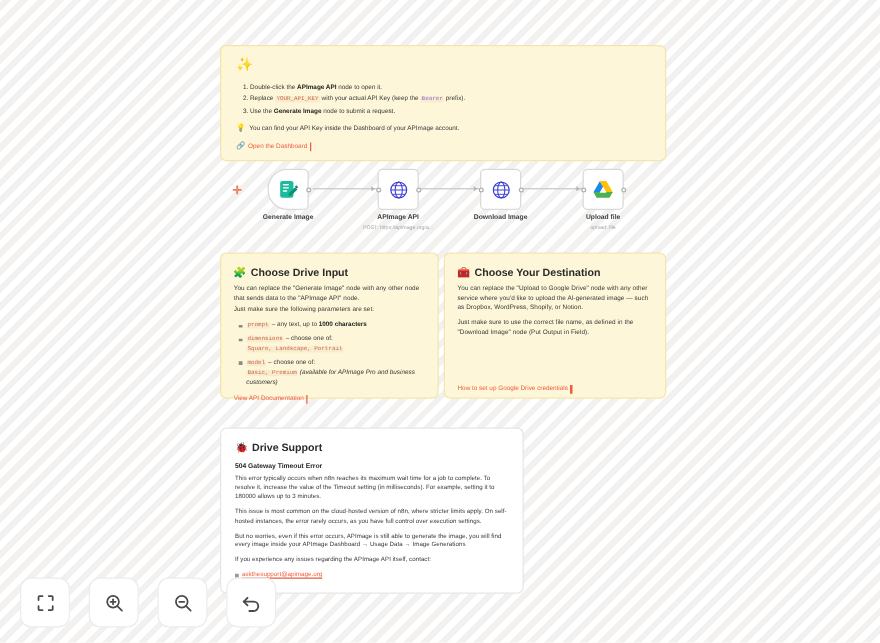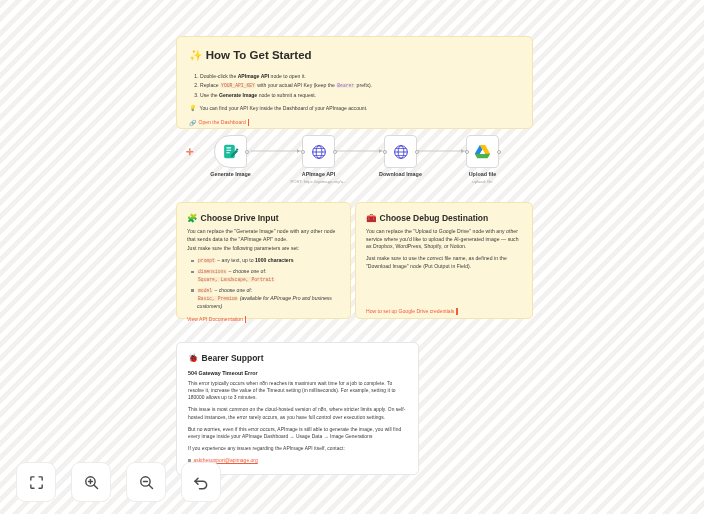--- a/index.html
+++ b/index.html
@@ -174,21 +174,20 @@
     cursor: pointer;
   }
   .tb-btn svg { display: block; }
 </style>
 </head>
 <body>
 
 <div class="sticky" id="note-getstarted">
   <div class="note-title big">
     <span class="emoji big">✨</span>
-    <span>How To Get Started</span>
   </div>
   <ol>
     <li>
       <span>Double-click the </span><b>APImage API</b><span> node to open it.</span>
     </li>
     <li>
       <span>Replace </span><span class="code">YOUR_API_KEY</span><span> with your actual API Key (keep the </span><span class="code blue">Bearer</span><span> prefix).</span>
     </li>
     <li>
       <span>Use the </span><b>Generate Image</b><span> node to submit a request.</span>
@@ -293,34 +292,34 @@
   </ul>
   <div class="link-wrap">
     <a class="link" href="#">View API Documentation</a>
     <span class="cursor-bar"></span>
   </div>
 </div>
 
 <div class="sticky" id="note-destination">
   <div class="note-title">
     <span class="emoji">🧰</span>
-    <span>Choose Debug Destination</span>
+    <span>Choose Your Destination</span>
   </div>
   <p class="p">You can replace the "Upload to Google Drive" node with any other service where you'd like to upload the AI-generated image — such as Dropbox, WordPress, Shopify, or Notion.</p>
   <p class="p gap">Just make sure to use the correct file name, as defined in the "Download Image" node (Put Output in Field).</p>
   <div class="link-wrap" style="margin-top:38px">
     <a class="link" href="#">How to set up Google Drive credentials</a>
     <span class="cursor-bar"></span>
   </div>
 </div>
 
 <div class="sticky white" id="note-debug">
   <div class="note-title">
     <span class="emoji">🐞</span>
-    <span>Bearer Support</span>
+    <span>Drive Support</span>
   </div>
   <div class="err-title" style="margin-top:6px">504 Gateway Timeout Error</div>
   <p class="p">This error typically occurs when n8n reaches its maximum wait time for a job to complete. To resolve it, increase the value of the Timeout setting (in milliseconds). For example, setting it to 180000 allows up to 3 minutes.</p>
   <p class="p gap">This issue is most common on the cloud-hosted version of n8n, where stricter limits apply. On self-hosted instances, the error rarely occurs, as you have full control over execution settings.</p>
   <p class="p gap">But no worries, even if this error occurs, APImage is still able to generate the image, you will find every image inside your APImage Dashboard → Usage Data → Image Generations</p>
   <p class="p gap">If you experience any issues regarding the APImage API itself, contact:</p>
   <div class="email-row">
     <span class="dot"></span>
     <a class="email-link" href="#">askthesupport@apimage.org</a>
   </div>

